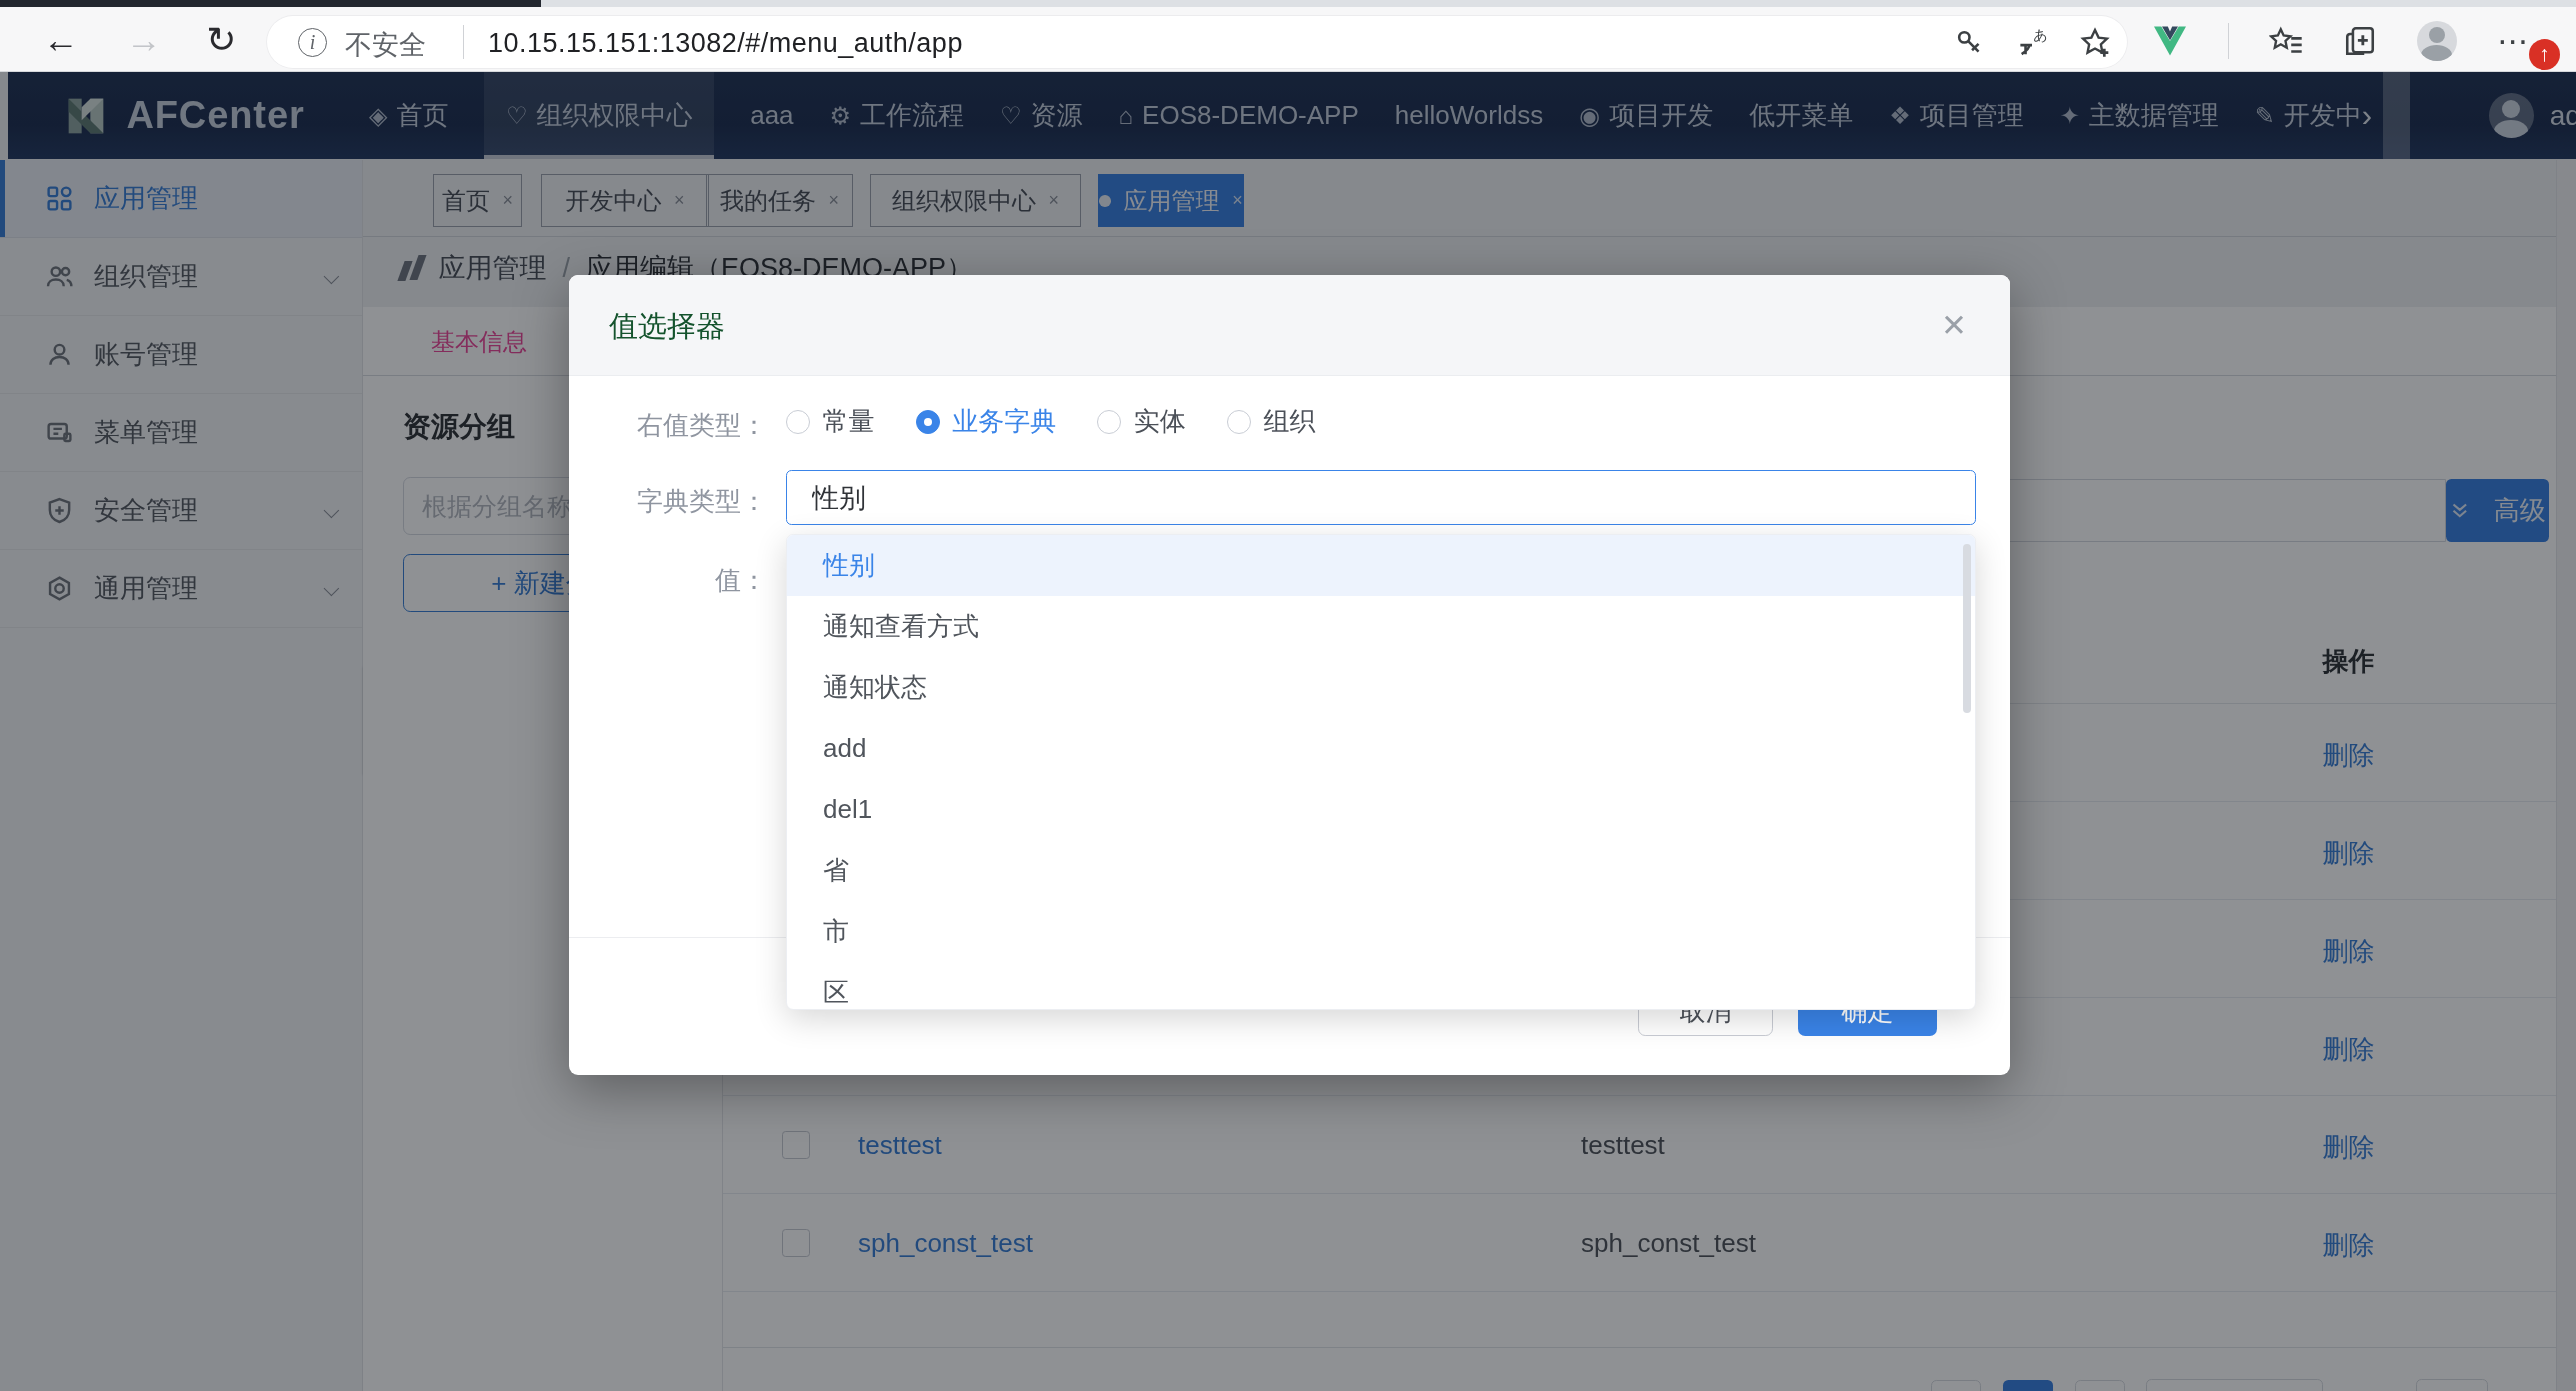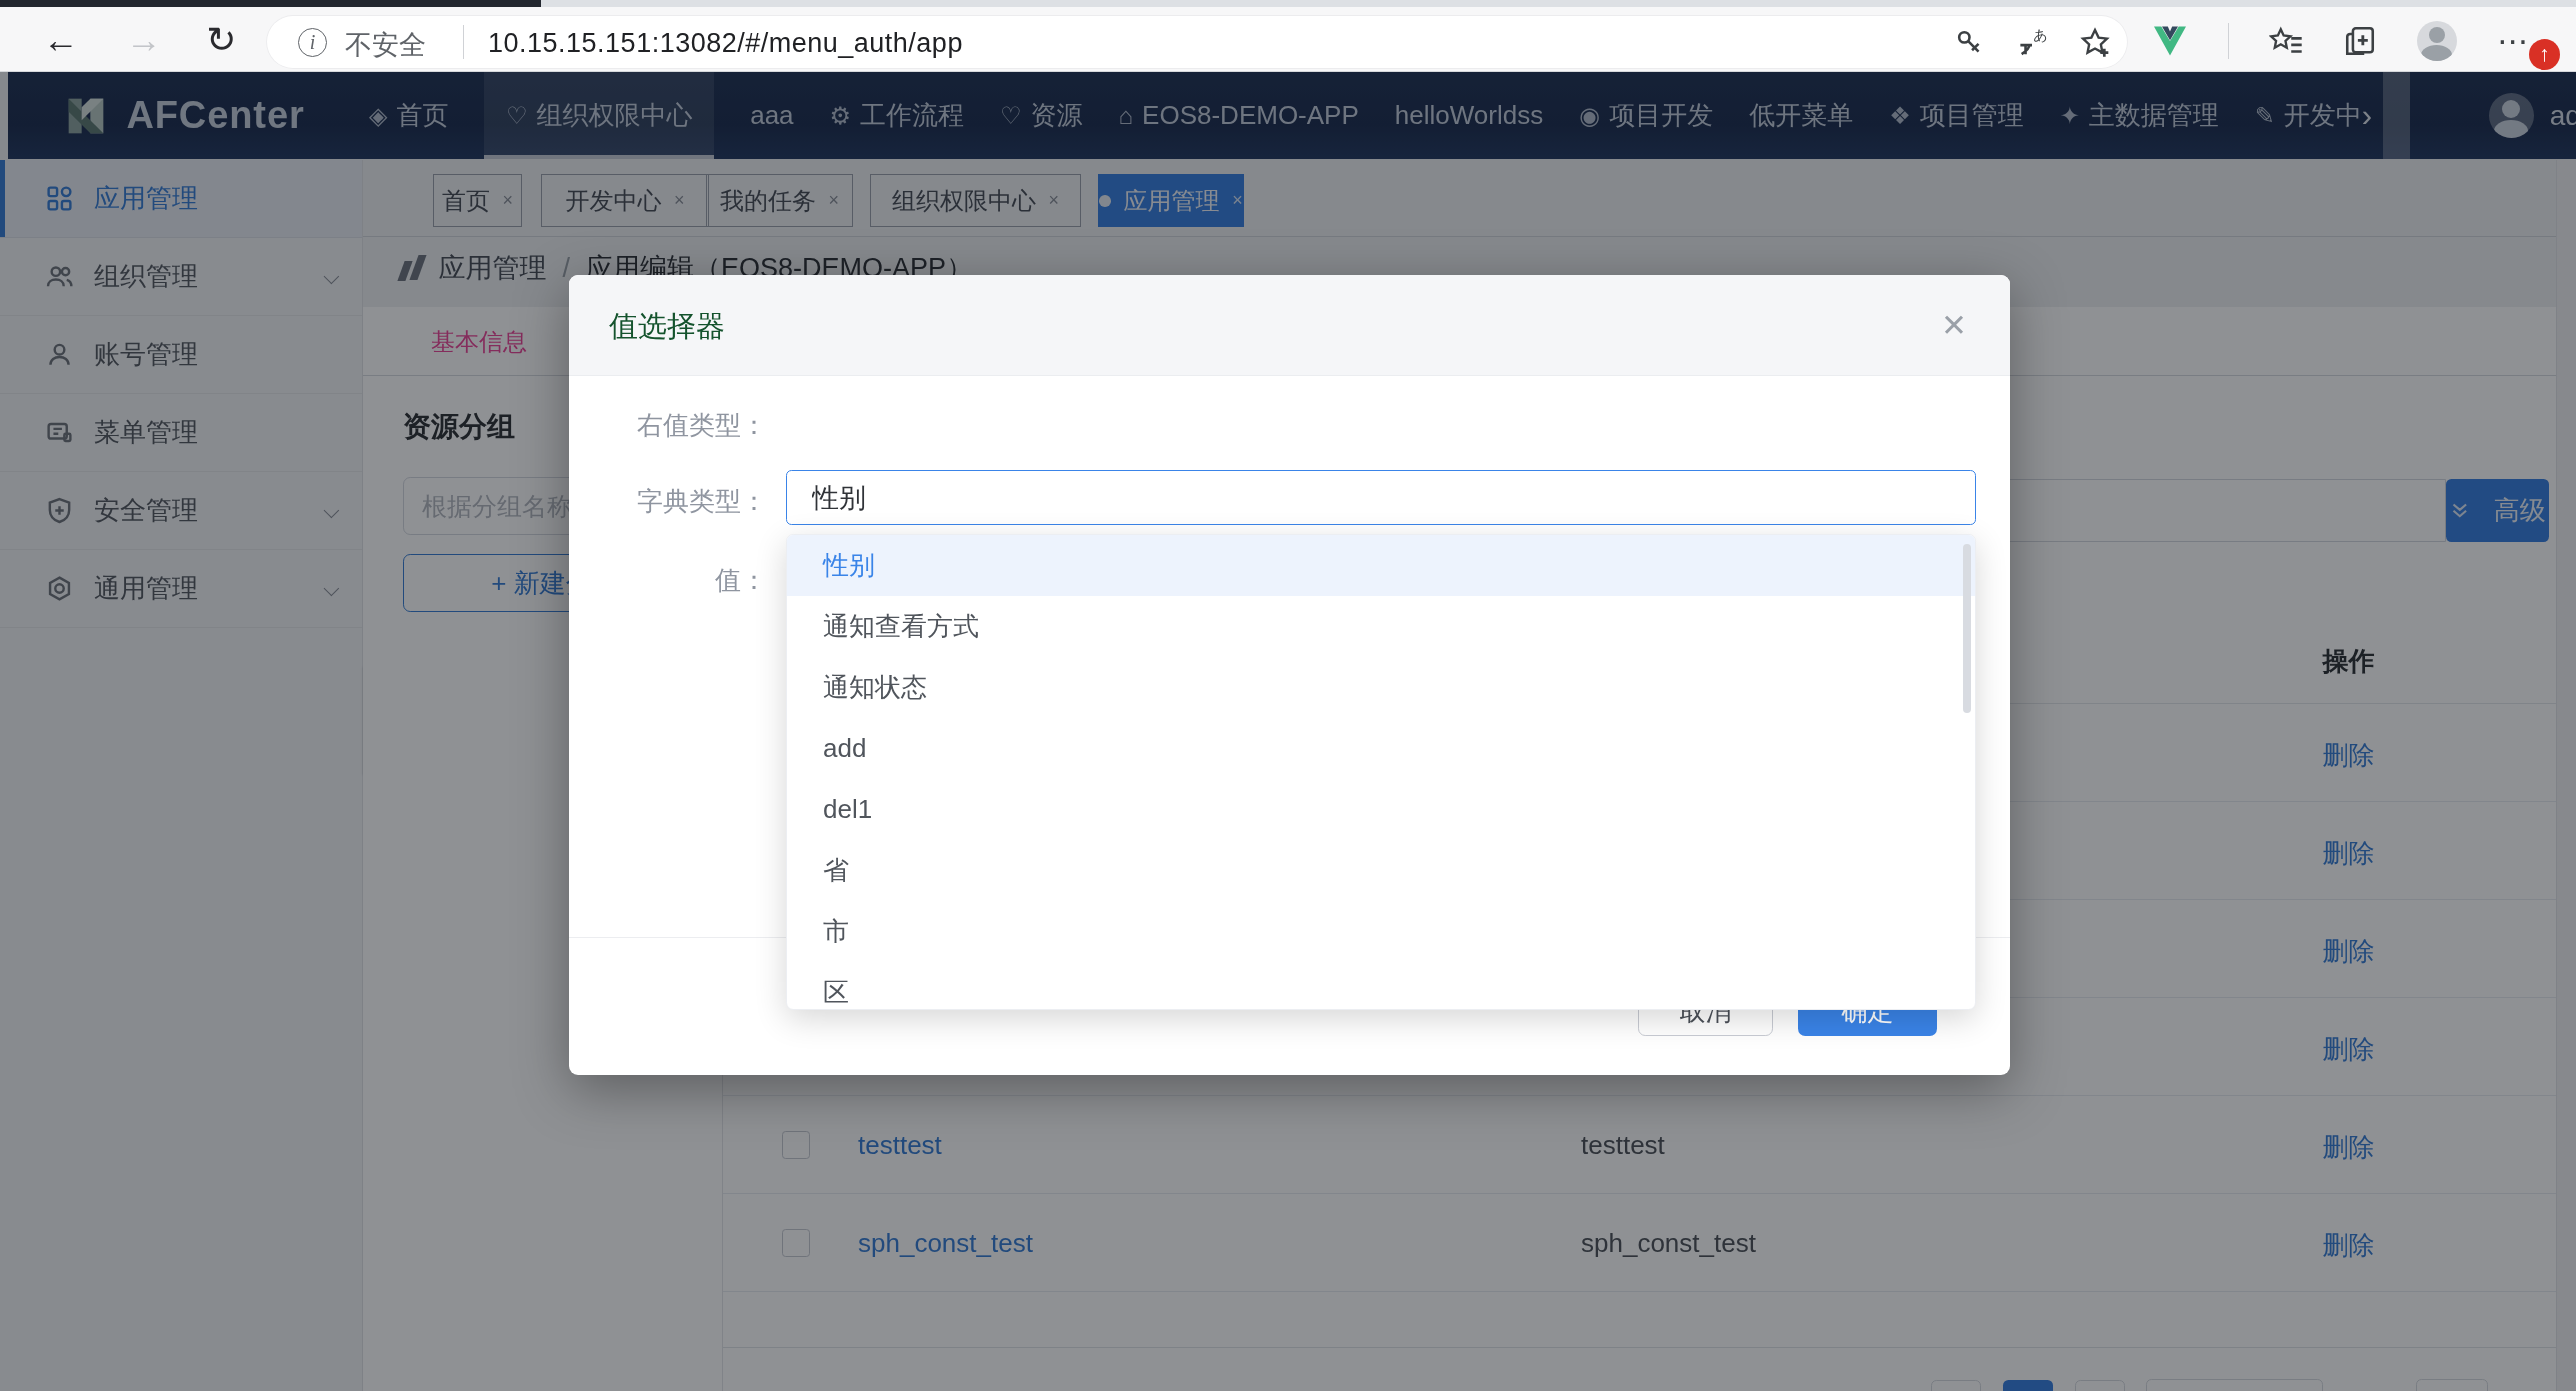--- a/index.html
+++ b/index.html
@@ -415,20 +415,38 @@
   </div>
 
   <div class="backdrop"></div>
 
   <div class="modal">
     <div class="modal-head">
       <span class="modal-title">值选择器</span>
       <span class="modal-close">✕</span>
     </div>
     <div class="frow-label" style="left:0;top:133px">右值类型：</div>
+    <div class="radio-group">
+      <span class="radio">
+          <span class="rdot"></span>
+          <span>常量</span>
+        </span>
+      <span class="radio selected">
+          <span class="rdot"></span>
+          <span>业务字典</span>
+        </span>
+      <span class="radio">
+          <span class="rdot"></span>
+          <span>实体</span>
+        </span>
+      <span class="radio">
+          <span class="rdot"></span>
+          <span>组织</span>
+        </span>
+    </div>
     <div class="frow-label" style="left:0;top:209px">字典类型：</div>
     <input class="dict-input" value="性别" style="">
     <div class="frow-label" style="left:0;top:288px">值：</div>
     <div class="modal-footline"></div>
     <div class="btn-cancel">取消</div>
     <div class="btn-ok">确定</div>
   </div>
 
   <div class="dropdown">
     <div class="opt hl">性别</div>

